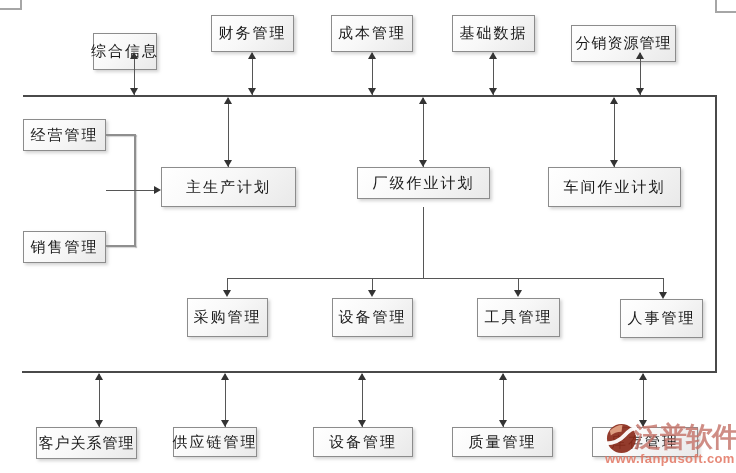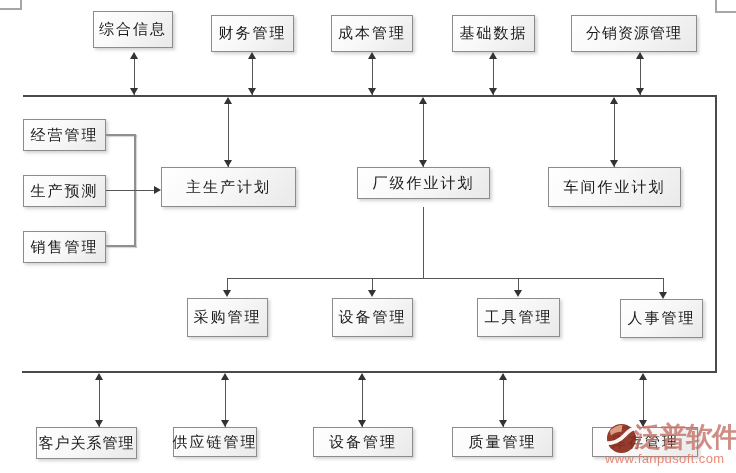--- a/index.html
+++ b/index.html
@@ -26,41 +26,41 @@
     border-left:4px solid transparent;border-right:4px solid transparent;
     border-top:7px solid #333;}
   .a-right{position:absolute;width:0;height:0;
     border-top:4px solid transparent;border-bottom:4px solid transparent;
     border-left:7px solid #333;}
   .clip-box{position:absolute;box-sizing:border-box;border:2px solid #a6a6a6;background:#fff;}
   #wm{position:absolute;left:598px;top:418px;width:138px;height:52px;pointer-events:none;text-align:center;}
   #wm-logo{position:absolute;left:8px;top:5px;width:31px;height:31px;}
   #wm-brand{position:absolute;left:36px;top:1px;font-size:27px;font-weight:bold;
     color:rgba(196,116,106,.82);letter-spacing:-1px;white-space:nowrap;}
-  #wm-url{position:absolute;left:7px;top:33px;font-size:13px;font-weight:normal;
+  #wm-url{position:absolute;left:7px;top:33px;font-size:13px;font-weight:bold;
     font-family:"Liberation Sans","DejaVu Sans",sans-serif;
     color:rgba(226,116,96,.85);letter-spacing:.4px;white-space:nowrap;}
 </style>
 </head>
 <body>
 
 <div id="canvas">
 
   <div class="clip-box" style="left:-30px;top:-30px;width:52px;height:40px"></div>
   <div class="clip-box" style="left:715px;top:-30px;width:60px;height:43px"></div>
 
   <div class="hline bus" style="left:23px;top:95px;width:694px;height:2px"></div>
   <div class="vline bus" style="left:715px;top:95px;width:2px;height:278px"></div>
   <div class="hline bus" style="left:22px;top:371px;width:695px;height:2px"></div>
 
-  <div class="box" style="left:93px;top:11px;width:80px;height:37px">综合信息</div>
+  <div class="box" style="left:93px;top:33px;width:64px;height:37px">综合信息</div>
   <div class="box" style="left:211px;top:15px;width:83px;height:37px">财务管理</div>
   <div class="box" style="left:331px;top:15px;width:82px;height:37px">成本管理</div>
   <div class="box" style="left:452px;top:15px;width:83px;height:37px">基础数据</div>
-  <div class="box" style="left:571px;top:15px;width:126px;height:37px;letter-spacing:1px">分销资源管理</div>
+  <div class="box" style="left:571px;top:25px;width:105px;height:37px;letter-spacing:1px">分销资源管理</div>
 
   <div class="vline" style="left:134px;top:53px;height:42px"></div>
   <div class="a-up" style="left:130px;top:52px"></div>
   <div class="a-down" style="left:130px;top:88px"></div>
 
   <div class="vline" style="left:252px;top:53px;height:42px"></div>
   <div class="a-up" style="left:248px;top:52px"></div>
   <div class="a-down" style="left:248px;top:88px"></div>
 
   <div class="vline" style="left:372px;top:53px;height:42px"></div>
@@ -69,21 +69,20 @@
 
   <div class="vline" style="left:493px;top:53px;height:42px"></div>
   <div class="a-up" style="left:489px;top:52px"></div>
   <div class="a-down" style="left:489px;top:88px"></div>
 
   <div class="vline" style="left:640px;top:53px;height:42px"></div>
   <div class="a-up" style="left:636px;top:52px"></div>
   <div class="a-down" style="left:636px;top:88px"></div>
 
   <div class="box" style="left:23px;top:119px;width:83px;height:32px">经营管理</div>
-  <div class="box" style="left:23px;top:175px;width:83px;height:32px">生产预测</div>
   <div class="box" style="left:23px;top:231px;width:83px;height:32px">销售管理</div>
 
   <div class="hline elbow" style="left:106px;top:134px;width:30px;height:2px"></div>
   <div class="hline elbow" style="left:106px;top:245px;width:30px;height:2px"></div>
   <div class="vline elbow" style="left:134px;top:134px;width:2px;height:113px"></div>
   <div class="hline" style="left:106px;top:190px;width:49px"></div>
   <div class="a-right" style="left:154px;top:186px"></div>
 
   <div class="box" style="left:161px;top:167px;width:135px;height:40px">主生产计划</div>
   <div class="box" style="left:357px;top:167px;width:133px;height:32px">厂级作业计划</div>

